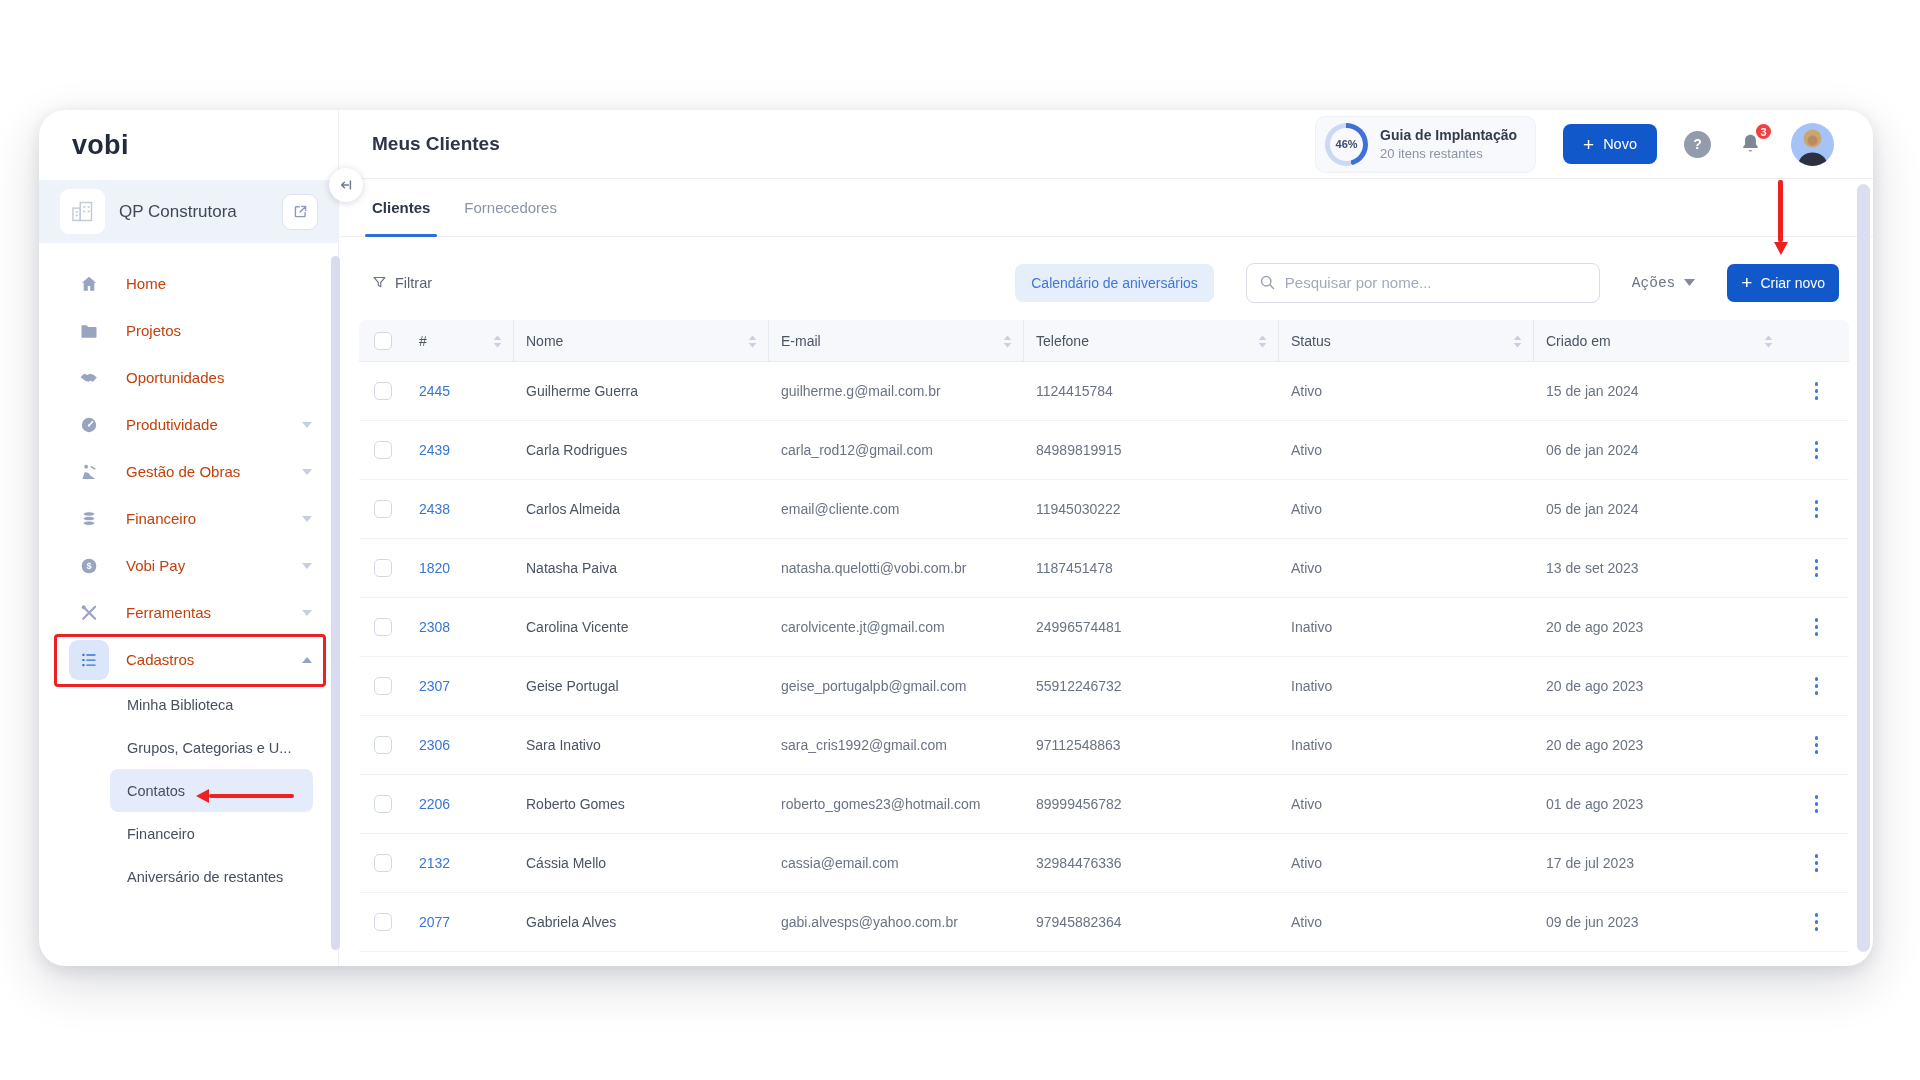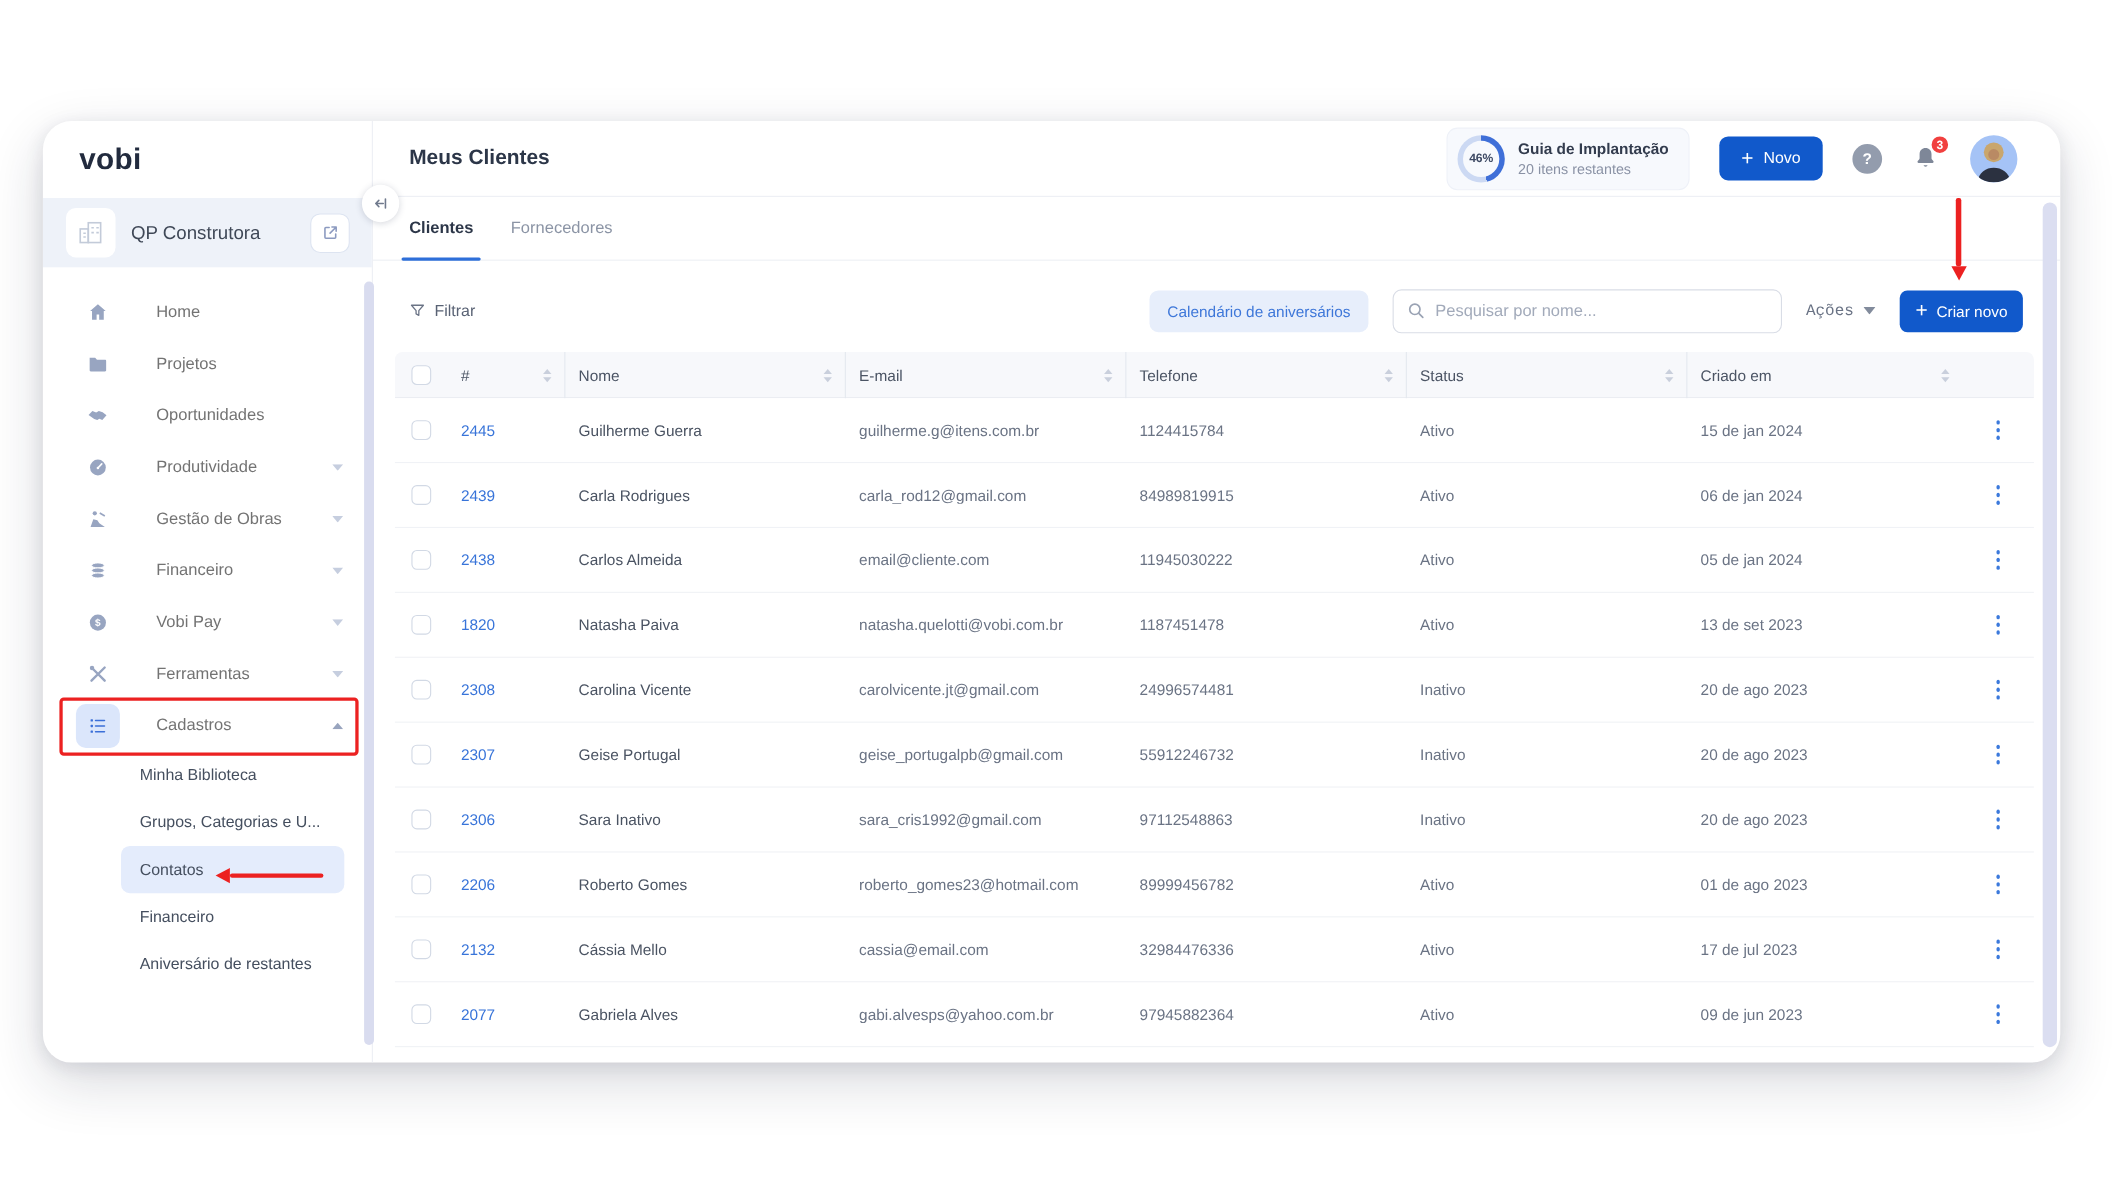--- a/index.html
+++ b/index.html
@@ -16,21 +16,21 @@
   .logo { font-size:27px; font-weight:800; color:#222b3e; letter-spacing:.3px; }
   .company-row { height:63px; background:#eef2f9; display:flex; align-items:center; padding:0 20px 0 21px; gap:14px; flex:none; cursor:pointer; }
   .company-icon { width:45px; height:45px; background:#fff; border-radius:9px; display:flex; align-items:center; justify-content:center; flex:none; }
   .company-name { flex:1; font-size:17px; color:#3f4857; font-weight:500; }
   .ext-btn { width:36px; height:36px; background:#fff; border:1px solid #dde4f1; border-radius:9px; display:flex; align-items:center; justify-content:center; color:#8c9ac0; cursor:pointer; flex:none; }
 
   .nav { padding-top:17px; }
   .nav-item { height:47px; display:flex; align-items:center; padding:0 26px 0 30px; cursor:pointer; }
   .nav-icon-slot { width:40px; height:40px; display:flex; align-items:center; justify-content:center; color:#98a5c1; flex:none; }
   .nav-icon-slot.active-bg { background:#dbe6fb; border-radius:9px; color:#3b6fd8; }
-  .nav-label { margin-left:33px; font-size:15px; color:#737373; flex:1; }
+  .nav-label { margin-left:17px; font-size:15px; color:#c2410c; flex:1; }
   .nav-chevron { display:flex; align-items:center; }
 
   .sub-item { height:43px; margin:0 25px 0 71px; padding-left:17px; display:flex; align-items:center;
     font-size:14.5px; color:#454f5f; border-radius:8px; cursor:pointer;text-align:center; }
   .sub-item.active { background:#e4ecfc; }
 
   .side-scrollbar { position:absolute; left:292px; top:146px; width:9px; height:694px; background:#d9dcef; border-radius:5px; cursor:pointer; }
   .collapse-btn { position:absolute; left:290px; top:58px; width:34px; height:34px; border-radius:50%;
     background:#fff; box-shadow:0 1px 7px rgba(40,50,80,.20); display:flex; align-items:center; justify-content:center; cursor:pointer; z-index:6; }
 
@@ -57,21 +57,21 @@
     color:#fff; font-size:11px; font-weight:700; display:flex; align-items:center; justify-content:center; padding:0 4px; border:2px solid #fff; }
   .avatar { width:43px; height:43px; border-radius:50%; background:#a5c3f6; overflow:hidden; cursor:pointer; flex:none; }
 
   .tabs-row { height:58px; flex:none; border-bottom:1px solid #edeff4; display:flex; align-items:stretch; padding-left:33px; gap:34px; }
   .tab { display:flex; align-items:center; font-size:15px; color:#8b94a5; position:relative; cursor:pointer; }
   .tab.active { color:#2c3648; font-weight:600; }
   .tab.active::after { content:""; position:absolute; left:-7px; right:-7px; bottom:-1px; height:3.5px; background:#2e6fd9; border-radius:3px; }
 
   .toolbar { height:83px; flex:none; display:flex; align-items:center; padding:8px 34px 0 33px; }
   .filter { display:flex; align-items:center; gap:8px; color:#596274; font-size:14.5px; cursor:pointer; }
-  .toolbar-right { margin-left:auto; display:flex; align-items:center; gap:22px; }
+  .toolbar-right { margin-left:auto; display:flex; align-items:center; gap:32px; }
   .chip { height:38px; padding:0 16px; background:#e7eefb; border-radius:8px; color:#3e77d9; font-size:14px; display:flex; align-items:center; cursor:pointer; border:0; font-family:inherit; }
   .search { width:354px; height:40px; border:1px solid #d9dde6; border-radius:8px; background:#fff; display:flex; align-items:center; padding:0 12px; gap:9px; }
   .search input { border:0; outline:0; flex:1; font-size:15px; color:#3c4454; background:transparent; font-family:inherit; }
   .search input::placeholder { color:#a2aaba; }
   .actions { display:flex; align-items:center; gap:9px; color:#6a7385; font-size:14.5px; cursor:pointer; background:none; border:0; font-family:Liberation Mono, monospace; }
   .btn-create { height:38px; padding:0 14px; background:#1159cb; border:0; color:#fff; border-radius:7px;
     display:flex; align-items:center; gap:8px; font-size:14px; cursor:pointer; font-family:inherit; }
 
   
   .table { margin:0 24px 0 20px; }
@@ -401,21 +401,21 @@
           </div>
         <div></div>
       </div>
 
       <div class="trow">
         <div class="cell-cb">
             <span class="cb"></span>
           </div>
         <div class="td td-id">2445</div>
         <div class="td td-name">Guilherme Guerra</div>
-        <div class="td">guilherme.g@itens.com.br</div>
+        <div class="td">guilherme.g@mail.com.br</div>
         <div class="td">1124415784</div>
         <div class="td">Ativo</div>
         <div class="td">15 de jan 2024</div>
         <button class="kebab">
             <i></i>
             <i></i>
             <i></i>
           </button>
       </div>
       <div class="trow">

